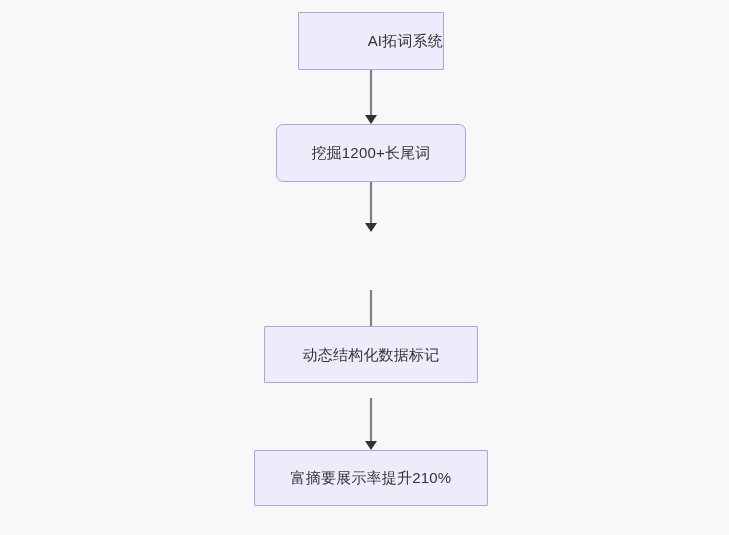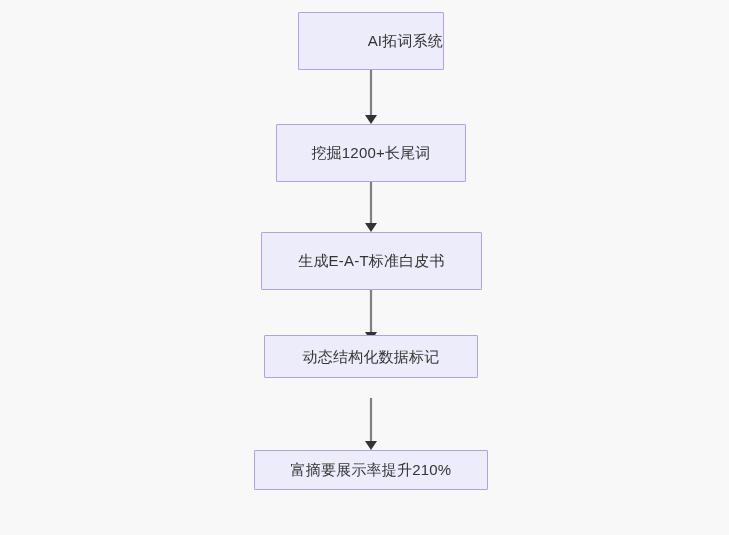--- a/index.html
+++ b/index.html
@@ -77,29 +77,26 @@
     <g>
       <line class="edge-line" x1="371" y1="398" x2="371" y2="442"></line>
       <polygon class="edge-head" points="365,441 377,441 371,450"></polygon>
     </g>
   </svg>
 
   <div class="node" style="left:298px; top:12px; width:146px; height:58px;justify-content:flex-end;">
     <span class="node-label">AI拓词系统</span>
   </div>
 
-  <div class="node" style="left:276px; top:124px; width:190px; height:58px;">
+  <div class="node" style="left:276px; top:124px; width:190px; height:58px;border-radius:7px;">
     <span class="node-label">挖掘1200+长尾词</span>
   </div>
 
-  <div class="node" style="left:261px; top:232px; width:221px; height:58px;">
-    <span class="node-label">生成E-A-T标准白皮书</span>
-  </div>
 
-  <div class="node" style="left:264px; top:335px; width:214px; height:43px;">
+  <div class="node" style="left:264px; top:326px; width:214px; height:57px;">
     <span class="node-label">动态结构化数据标记</span>
   </div>
 
-  <div class="node" style="left:254px; top:450px; width:234px; height:40px;">
+  <div class="node" style="left:254px; top:450px; width:234px; height:56px;">
     <span class="node-label">富摘要展示率提升210%</span>
   </div>
 
 </div>
 
 </body></html>

